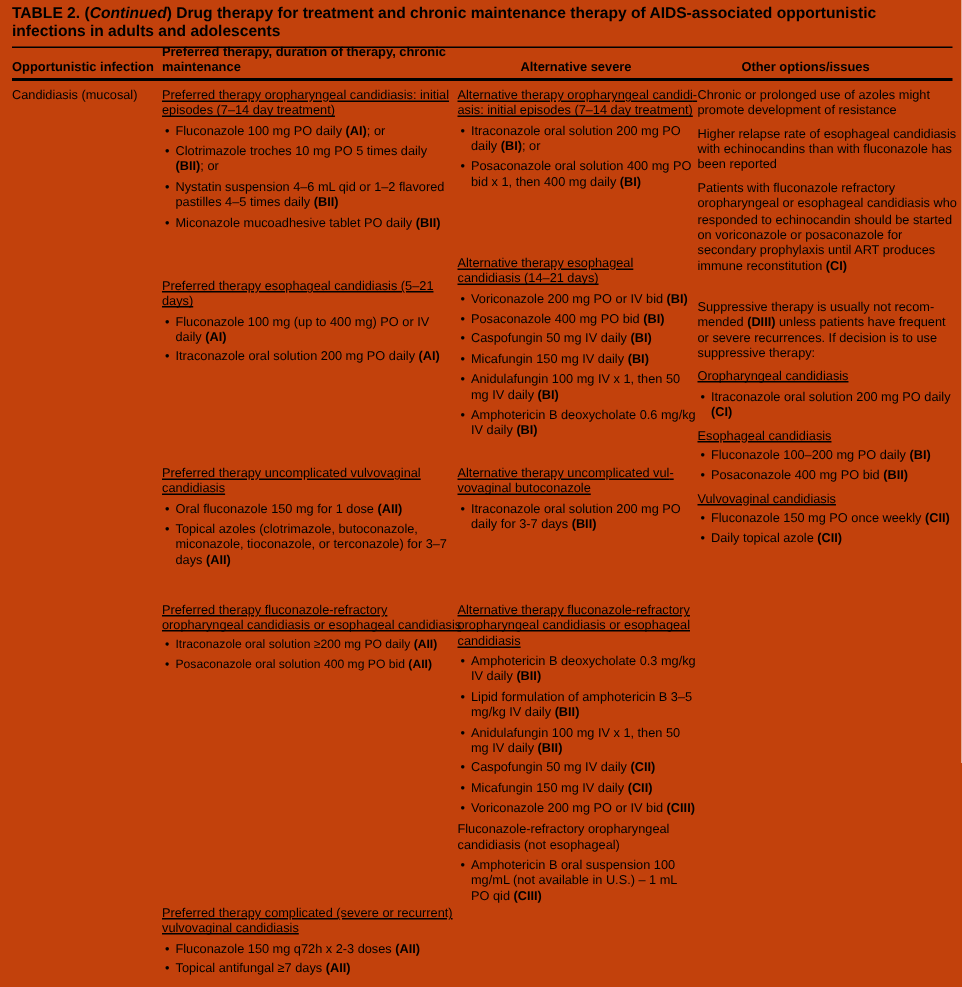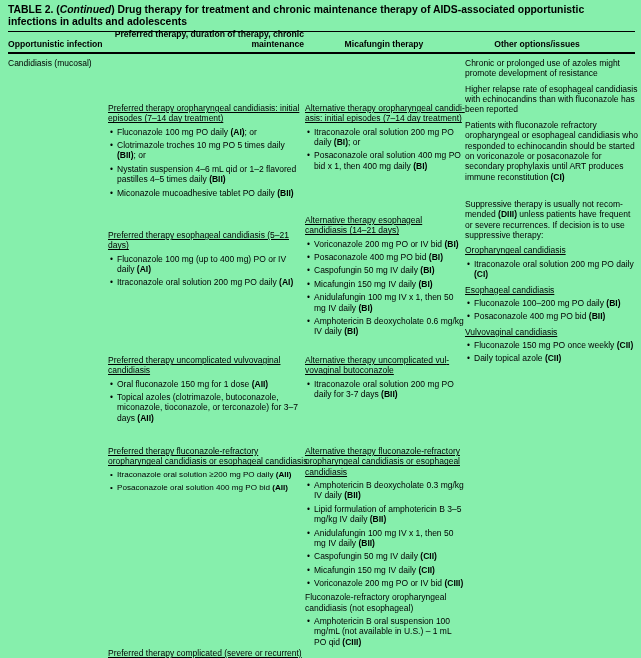--- a/index.html
+++ b/index.html
@@ -1,21 +1,21 @@
 <!DOCTYPE html>
 <html><head>
 <meta charset="utf-8">
 <style>
   * { box-sizing: border-box; margin: 0; padding: 0; }
   html, body { background: #ffffff; }
   .page {
     position: relative;
     width: 641px;
     height: 658px;
-    background: #86efac;
+    background: #c2410c;
     color: #000000;
     font-family: "Liberation Sans", "DejaVu Sans", sans-serif;
     overflow: hidden;
   }
   .title {
     position: absolute;
     left: 8px; top: 4px; width: 627px;
     font-size: 10.4px;
     font-weight: 700;
     line-height: 1.2;
@@ -23,32 +23,32 @@
   .rule { position: absolute; left: 8px; width: 627px; background: #000; }
   .rule-a { top: 31px; height: 1px; }
   .rule-b { top: 52px; height: 1.5px; }
   .colhead {
     position: absolute;
     top: 33px; height: 17px;
     font-size: 8.6px; font-weight: 700; line-height: 1.15;
     display: flex; align-items: flex-end;
   }
   .ch1 { left: 8px;   width: 96px; }
-  .ch2 { left: 108px; width: 196px; text-align: right; }
+  .ch2 { left: 108px; width: 196px; }
   .ch3 { left: 305px; width: 158px; justify-content: center; text-align: center; }
   .ch4 { left: 451px; width: 172px; justify-content: center; text-align: center; }
   .tbody {
     position: absolute;
     left: 0; top: 57px; width: 641px; height: 601px;
     font-size: 8.5px; line-height: 1.22;
     hyphens: manual;
   }
   .cell-infection { position: absolute; left: 8px; top: 1px; width: 98px; }
   .block { position: absolute; }
-  .bh { text-decoration: underline; margin-bottom: 2px; margin-top: 45px; }
+  .bh { text-decoration: underline; margin-bottom: 2px; }
   .li { position: relative; padding-left: 9px; margin-top: 3px; }
   .li::before { content: "\2022"; position: absolute; left: 2px; top: 0; }
   .para { margin-bottom: 5px; }
   .sub-h { margin-top: 4px; margin-bottom: 1px; }
   .grp { margin-top: 5px; }
   .grp-h { text-decoration: underline; margin-bottom: 1px; }
   
   .c2b1 { left: 108px; top: 1px;   width: 197px; }
   .c2b2 { left: 108px; top: 128px; width: 197px; }
   .c2b3 { left: 108px; top: 253px; width: 197px; }
@@ -66,21 +66,21 @@
 <body>
 
 <div class="page">
 
   <div class="title">TABLE 2. (<i>Continued</i>) Drug therapy for treatment and chronic maintenance therapy of AIDS-associated opportunistic infections in adults and adolescents</div>
 
   <div class="rule rule-a"></div>
 
   <div class="colhead ch1">Opportunistic infection</div>
   <div class="colhead ch2">Preferred therapy, duration of therapy, chronic maintenance</div>
-  <div class="colhead ch3">Micafungin therapy</div>
+  <div class="colhead ch3">Alternative severe</div>
   <div class="colhead ch4">Other options/issues</div>
 
   <div class="rule rule-b"></div>
 
   <div class="tbody">
 
     <div class="cell-infection">Candidiasis (mucosal)</div>
 
     <div class="block c2b1">
       <div class="bh">Preferred therapy oropharyngeal candidiasis: initial episodes (7–14 day treatment)</div>

